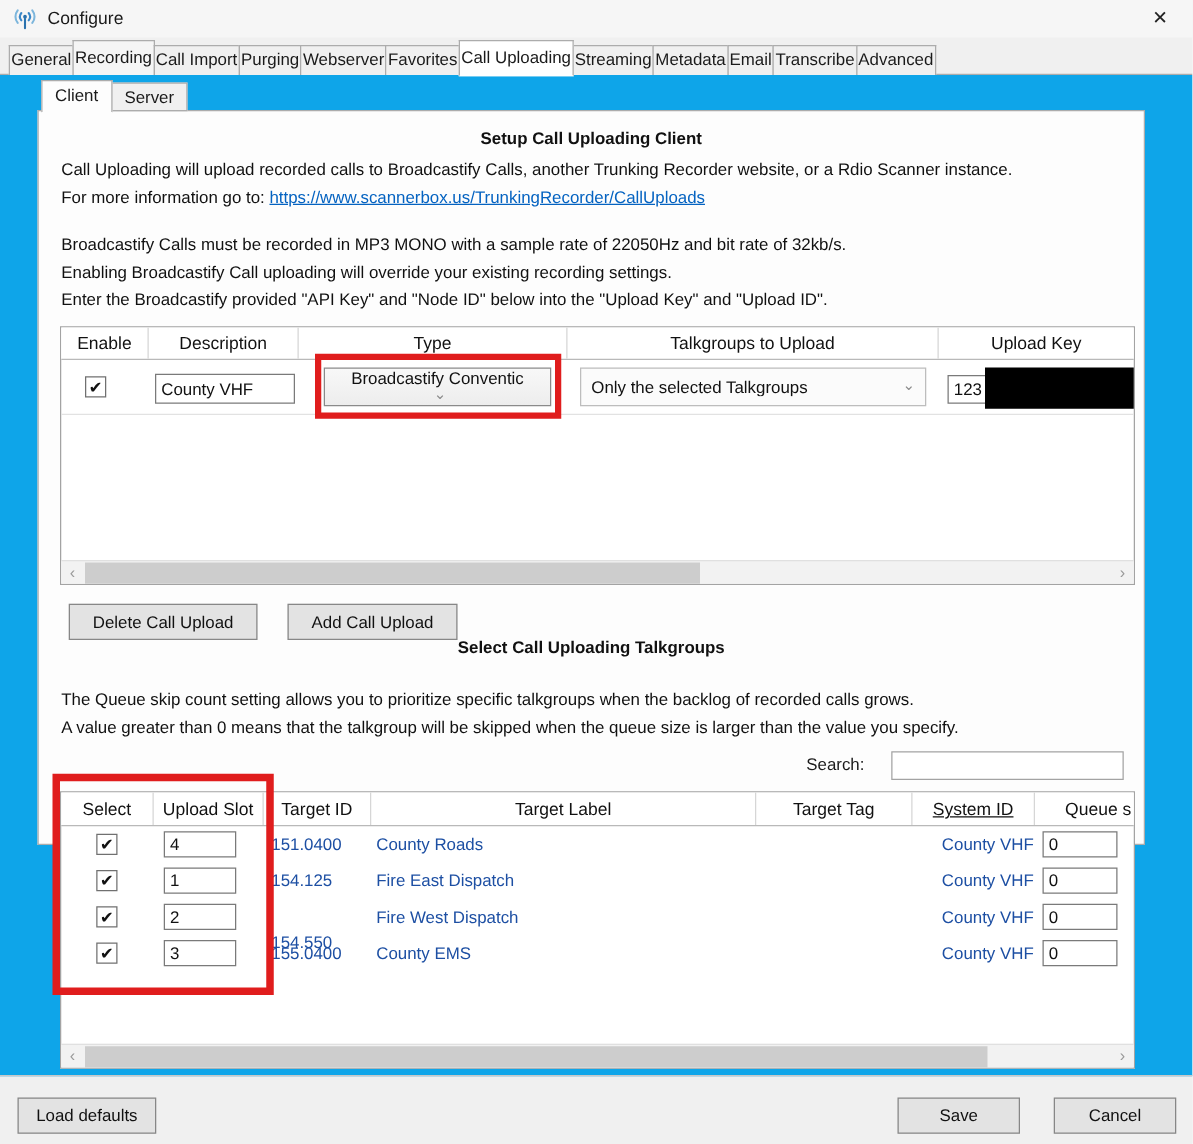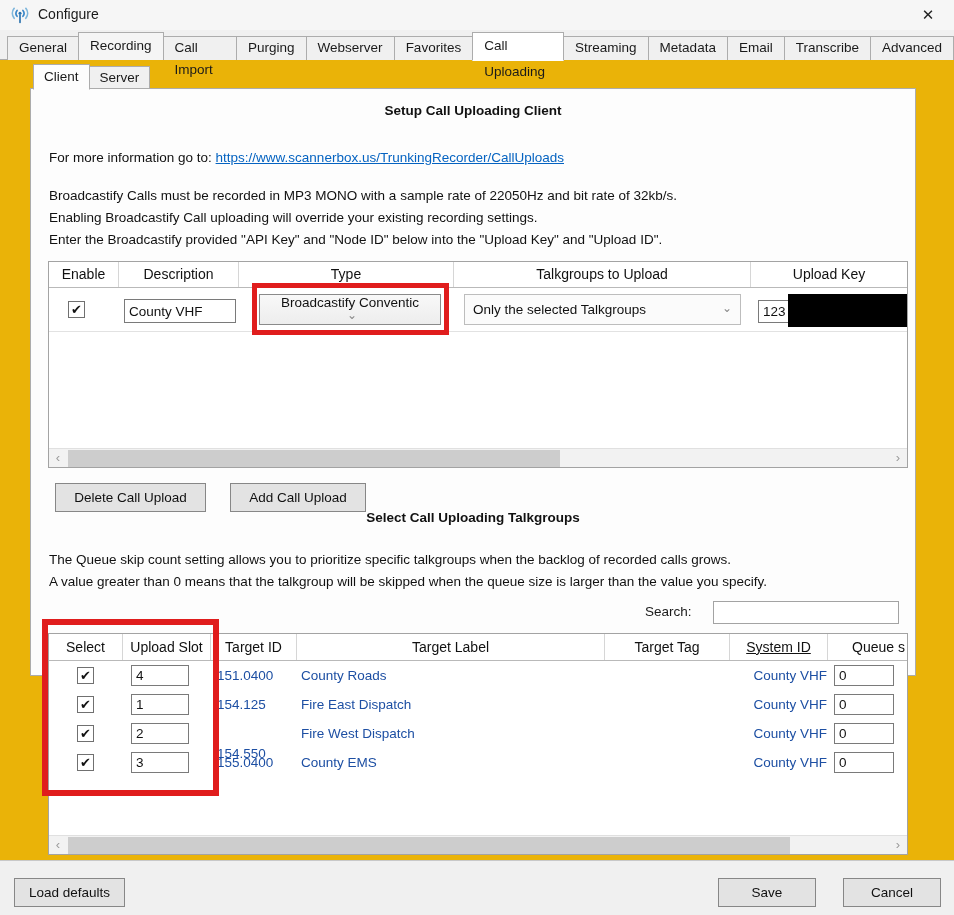--- a/index.html
+++ b/index.html
@@ -18,26 +18,26 @@
   .titlebar { position:absolute; left:0; top:0; width:954px; height:30px; background:#f6f6f6; }
   .titlebar .appicon { position:absolute; left:10px; top:5px; width:20px; height:20px; }
   .titlebar .title { position:absolute; left:38px; top:6px; font-size:14px; color:#191919; }
   .close-btn { position:absolute; right:12px; top:3px; width:28px; height:24px; text-align:center;
     line-height:24px; font-size:15px; color:#222; cursor:default; }
 
   
   .tabstrip { position:absolute; left:0; top:31px; width:954px; height:29px; display:flex; align-items:flex-end; padding-left:8px; }
   .tabstrip::after { content:""; position:absolute; left:0; bottom:0; width:954px; height:1px; background:#acacac; }
   .tab { position:relative; background:#f0f0f0; border:1px solid #acacac; border-bottom:none;
-    height:24px; line-height:22px; padding:0 11px; margin-left:-1px; font-size:13.5px; color:#1a1a1a; z-index:1; }
+    height:24px; line-height:22px; padding:0 1px; margin-left:-1px; font-size:13.5px; color:#1a1a1a; z-index:1; }
   .tab.hover { height:28px; line-height:26px; background:#f5f5f5; }
   .tab.active { height:29px; line-height:26px; background:#fff; z-index:3; margin-bottom:-1px; border-bottom:1px solid #fff; }
 
   
-  .page { position:absolute; left:0; top:60px; width:954px; height:801px; background:#eab308; border-bottom:1px solid #c8c8c8; }
+  .page { position:absolute; left:0; top:60px; width:954px; height:801px; background:#0ea5e9; border-bottom:1px solid #c8c8c8; }
 
   
   .subtabstrip { position:absolute; left:34px; top:3px; display:flex; align-items:flex-end; height:26px; z-index:4; }
   .subtab { background:#f0f0f0; border:1px solid #acacac; border-bottom:1px solid #acacac;
     height:23px; line-height:21px; padding:0 10px; margin-left:-1px; font-size:13.5px; }
   .subtab.active { background:#fdfdfd; height:26px; line-height:23px; border-bottom:1px solid #fdfdfd; margin-bottom:-1px; z-index:5; position:relative; }
 
   .panel { position:absolute; left:30px; top:28px; width:886px; height:588px; border:1px solid #acacac; background:#fdfdfd; }
 
   .h-center { position:absolute; width:100%; text-align:center; font-weight:bold; font-size:13.5px; color:#111; }
@@ -118,20 +118,21 @@
 
     <div class="subtabstrip">
       <div class="subtab active">Client</div>
       <div class="subtab">Server</div>
     </div>
 
     <div class="panel">
 
       <div class="h-center" style="top:14px;">Setup Call Uploading Client</div>
 
+      <div class="textline" style="top:39px;">Call Uploading will upload recorded calls to Broadcastify Calls, another Trunking Recorder website, or a Rdio Scanner instance.</div>
       <div class="textline" style="top:61px;">
         <span>For more information go to: </span><a class="link" href="#">https://www.scannerbox.us/TrunkingRecorder/CallUploads</a>
       </div>
 
       <div class="textline" style="top:99px;">Broadcastify Calls must be recorded in MP3 MONO with a sample rate of 22050Hz and bit rate of 32kb/s.</div>
       <div class="textline" style="top:121px;">Enabling Broadcastify Call uploading will override your existing recording settings.</div>
       <div class="textline" style="top:143px;">Enter the Broadcastify provided "API Key" and "Node ID" below into the "Upload Key" and "Upload ID".</div>
 
       <div class="grid" style="left:17px; top:172px; width:860px; height:207px;">
         <div class="grid-header">

